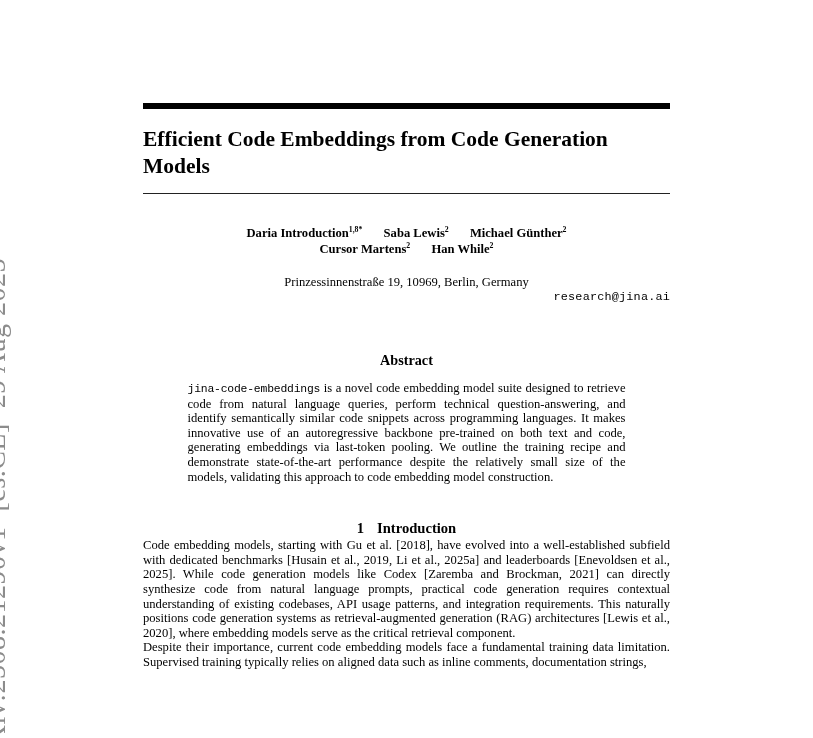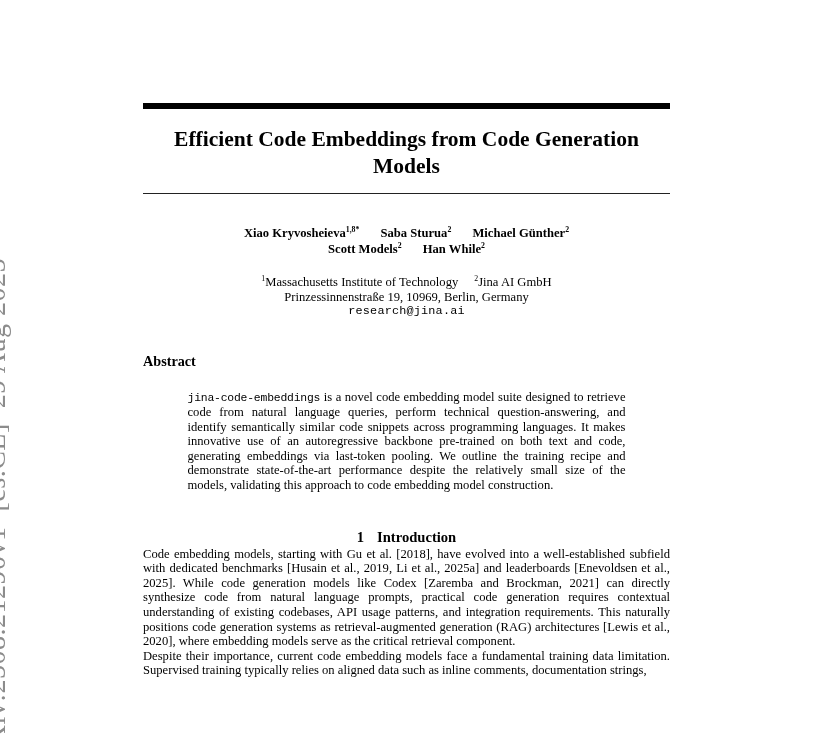--- a/index.html
+++ b/index.html
@@ -30,50 +30,51 @@
   
   .column {
     position: absolute;
     left: 143px;
     top: 103px;
     width: 527px;
   }
   .top-rule { width: 100%; height: 6px; background: #000000; }
   .paper-title {
     margin-top: 17px;
-    text-align: center;
+    text-align: left;
     font-size: 21.5px;
     font-weight: bold;
     line-height: 27px;
   }
   .title-rule { width: 100%; height: 0; border-top: 1.5px solid #222222; margin-top: 13px; }
 
   .authors { margin-top: 31px; text-align: center; font-weight: bold; font-size: 12.6px; }
   .authors .author-line { line-height: 16px; }
   .author { display: inline-block; margin: 0 9px; }
   sup { font-size: 62%; vertical-align: super; line-height: 0; }
 
   .affiliations { margin-top: 18px; text-align: center; font-size: 12.6px; line-height: 14.5px; }
   .affil-gap { display: inline-block; width: 16px; }
   .email {
     font-family: "Liberation Mono", "DejaVu Sans Mono", monospace;
     font-size: 11.8px;
     letter-spacing: 0.2px;
+    text-align: right;
   }
 
   .abstract-heading {
-    margin-top: 33px;
-    text-align: left;
+    margin-top: 47px;
+    text-align: center;
     font-size: 14.2px;
     font-weight: bold;
     line-height: 18px;
   }
   .abstract-body {
     width: 438px;
-    margin: 20px auto 0 auto;
+    margin: 12px auto 0 auto;
     font-size: 12.6px;
     line-height: 14.6px;
     text-align: justify;
   }
   code.inline-code {
     font-family: "Liberation Mono", "DejaVu Sans Mono", monospace;
     font-size: 11.4px;
     letter-spacing: -0.2px;
   }
 
@@ -103,32 +104,31 @@
   <div class="column">
 
     <div class="top-rule"></div>
 
     <h1 class="paper-title">Efficient Code Embeddings from Code Generation Models</h1>
 
     <div class="title-rule"></div>
 
     <div class="authors">
       <div class="author-line">
-        <span class="author"><span>Xiao Kryvosheieva</span><sup>1,8*</sup></span>
-        <span class="author"><span>Saba Sturua</span><sup>2</sup></span>
+        <span class="author"><span>Daria Introduction</span><sup>1,8*</sup></span>
+        <span class="author"><span>Saba Lewis</span><sup>2</sup></span>
         <span class="author"><span>Michael Günther</span><sup>2</sup></span>
       </div>
       <div class="author-line">
-        <span class="author"><span>Scott Models</span><sup>2</sup></span>
+        <span class="author"><span>Cursor Martens</span><sup>2</sup></span>
         <span class="author"><span>Han While</span><sup>2</sup></span>
       </div>
     </div>
 
     <div class="affiliations">
-      <div><sup>1</sup><span>Massachusetts Institute of Technology</span><span class="affil-gap"></span><sup>2</sup><span>Jina AI GmbH</span></div>
       <div>Prinzessinnenstraße 19, 10969, Berlin, Germany</div>
       <div class="email">research@jina.ai</div>
     </div>
 
     <div class="abstract-heading">Abstract</div>
 
     <p class="abstract-body"><code class="inline-code">jina-code-embeddings</code><span> is a novel code embedding model suite designed to retrieve code from natural language queries, perform technical question-answering, and identify semantically similar code snippets across programming languages. It makes innovative use of an autoregressive backbone pre-trained on both text and code, generating embeddings via last-token pooling. We outline the training recipe and demonstrate state-of-the-art performance despite the relatively small size of the models, validating this approach to code embedding model construction.</span></p>
 
     <h2 class="section-heading"><span class="sec-num">1</span><span>Introduction</span></h2>
 

